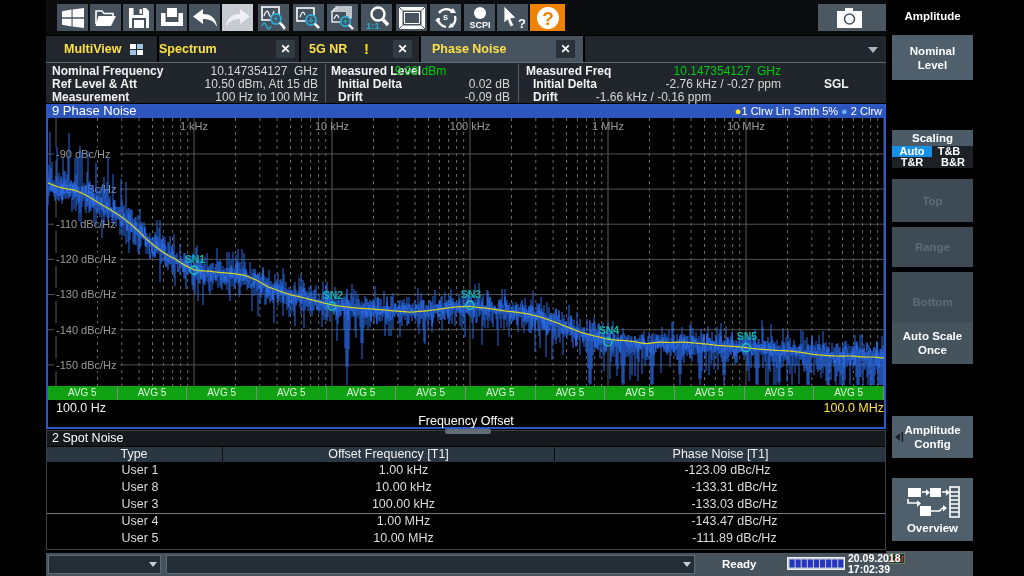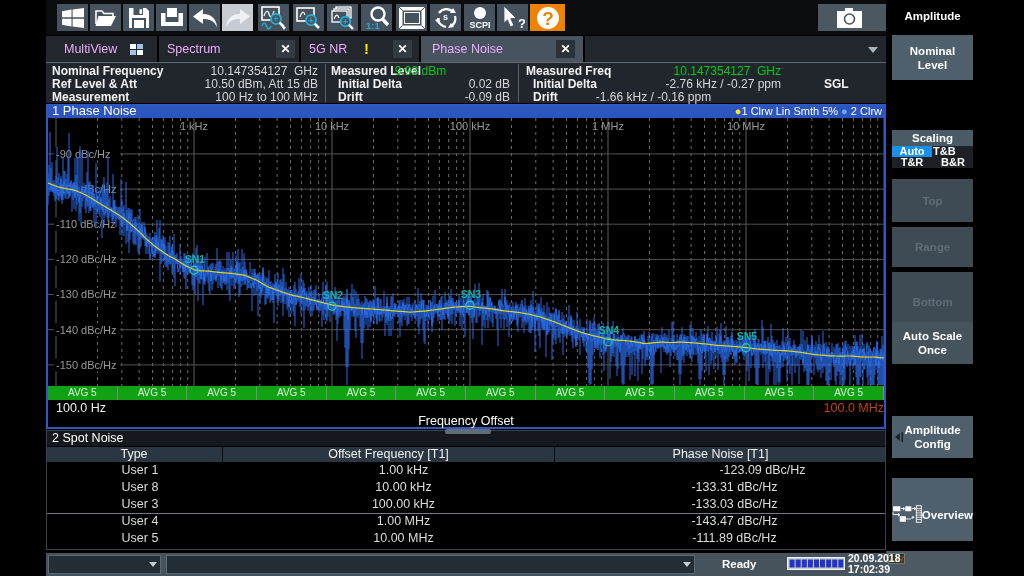--- a/index.html
+++ b/index.html
@@ -1,21 +1,21 @@
 <!DOCTYPE html>
 <html><head><meta charset="utf-8">
 <style>
 * { margin:0; padding:0; box-sizing:border-box; }
 html,body { width:1024px; height:576px; background:#000; overflow:hidden;
   font-family:"Liberation Sans",sans-serif; }
 .abs { position:absolute; }
 .tb { position:absolute; top:4px; height:27px; display:flex; align-items:center;
   justify-content:center; }
-.tab { position:absolute; top:36px; height:26px; color:#f0abfc; font-size:12.5px;
-  font-weight:normal; line-height:26px; }
+.tab { position:absolute; top:36px; height:26px; color:#fde047; font-size:12.5px;
+  font-weight:bold; line-height:26px; }
 .xbox { position:absolute; top:40px; width:19px; height:18px; background:#333b42;
   color:#fff; text-align:center; font:bold 12px/18px "Liberation Sans",sans-serif; }
 .irow { position:absolute; font-size:12px; color:#fff; white-space:nowrap; }
 .lbl { font-weight:bold; color:#f2f2f2; }
 .val { color:#d6d6d6; }
 .grn { color:#0c1; }
 .gl { font:11px "Liberation Sans",sans-serif; fill:#999; }
 .mk { font:bold 10.5px "Liberation Sans",sans-serif; fill:#16b2a8; }
 .trow { position:absolute; height:17px; font-size:12.5px; color:#dcdcdc; line-height:17px; }
 .trow div { text-align:center; }
@@ -152,21 +152,21 @@
 
 <div class="abs" style="left:46px;top:36px;width:840px;height:26px;background:#22272d"></div>
 <div class="tab" style="left:46px;width:111px;background:#22272d;padding-left:18px">MultiView</div>
 <svg class="abs" style="left:130px;top:44px" width="13" height="11" viewBox="0 0 13 11">
     <rect width="6" height="5" fill="#fff"></rect>
     <rect x="7" width="6" height="5" fill="#9fc4e8"></rect>
     <rect y="6" width="6" height="5" fill="#9fc4e8"></rect>
     <rect x="7" y="6" width="6" height="5" fill="#fff"></rect>
   </svg>
 <div class="abs" style="left:157px;top:36px;width:2px;height:26px;background:#000"></div>
-<div class="tab" style="left:159px;width:111px;background:#22272d;padding-left:8px">Spectrum</div>
+<div class="tab" style="left:159px;width:111px;background:#22272d;padding-left:0">Spectrum</div>
 <div class="xbox" style="left:276px">✕</div>
 <div class="abs" style="left:299px;top:36px;width:2px;height:26px;background:#000"></div>
 <div class="tab" style="left:301px;width:118px;background:#22272d;padding-left:8px">5G NR</div>
 <div class="abs" style="left:364px;top:38px;color:#ffdf00;font:bold 15px/22px 'Liberation Sans',sans-serif">!</div>
 <div class="xbox" style="left:393px">✕</div>
 <div class="abs" style="left:419px;top:36px;width:2px;height:26px;background:#000"></div>
 <div class="tab" style="left:421px;width:162px;background:#47545f;padding-left:11px">Phase Noise</div>
 <div class="xbox" style="left:556px;background:#2b3138">✕</div>
 <div class="abs" style="left:583px;top:36px;width:2px;height:26px;background:#000"></div>
 <div class="abs" style="left:868px;top:47px;width:0;height:0;border:5px solid transparent;border-top:6px solid #aab4bc"></div>
@@ -189,21 +189,21 @@
 <div class="irow lbl" style="left:526px;top:64px">Measured Freq</div>
 <div class="irow lbl" style="left:533px;top:77px">Initial Delta</div>
 <div class="irow lbl" style="left:533px;top:90px">Drift</div>
 <div class="irow grn" style="left:526px;top:64px;width:255px;text-align:right">10.147354127&nbsp; GHz</div>
 <div class="irow val" style="left:526px;top:77px;width:255px;text-align:right">-2.76 kHz / -0.27 ppm</div>
 <div class="irow val" style="left:526px;top:90px;width:255px;text-align:center">-1.66 kHz / -0.16 ppm</div>
 <div class="irow lbl" style="left:824px;top:77px">SGL</div>
 
 <div class="abs" style="left:46px;top:104px;width:840px;height:325px;border:2px solid #2e59c4;background:#000"></div>
 <div class="abs" style="left:48px;top:106px;width:836px;height:12px;background:#2c55bd"></div>
-<div class="abs" style="left:52px;top:103px;color:#fff;font:13px/16px 'Liberation Sans',sans-serif">1 Phase Noise</div>
+<div class="abs" style="left:52px;top:103px;color:#fff;font:13px/16px 'Liberation Sans',sans-serif">9 Phase Noise</div>
 <div class="abs" style="left:700px;top:104px;width:182px;color:#fff;font:11px/15px 'Liberation Sans',sans-serif;text-align:right">
 <span style="color:#ffe81f">●</span>1 Clrw Lin Smth 5% <span style="color:#6fa8ff">●</span> 2 Clrw</div>
 <svg style="position:absolute;left:48px;top:118px" width="836" height="268" viewBox="48 118 836 268">
 <path d="M97.5 118.0V386.0M121.8 118.0V386.0M139.1 118.0V386.0M152.5 118.0V386.0M163.4 118.0V386.0M172.6 118.0V386.0M180.6 118.0V386.0M187.7 118.0V386.0M235.5 118.0V386.0M259.8 118.0V386.0M277.1 118.0V386.0M290.5 118.0V386.0M301.4 118.0V386.0M310.6 118.0V386.0M318.6 118.0V386.0M325.7 118.0V386.0M373.5 118.0V386.0M397.8 118.0V386.0M415.1 118.0V386.0M428.5 118.0V386.0M439.4 118.0V386.0M448.6 118.0V386.0M456.6 118.0V386.0M463.7 118.0V386.0M511.5 118.0V386.0M535.8 118.0V386.0M553.1 118.0V386.0M566.5 118.0V386.0M577.4 118.0V386.0M586.6 118.0V386.0M594.6 118.0V386.0M601.7 118.0V386.0M649.5 118.0V386.0M673.8 118.0V386.0M691.1 118.0V386.0M704.5 118.0V386.0M715.4 118.0V386.0M724.6 118.0V386.0M732.6 118.0V386.0M739.7 118.0V386.0M787.5 118.0V386.0M811.8 118.0V386.0M829.1 118.0V386.0M842.5 118.0V386.0M853.4 118.0V386.0M862.6 118.0V386.0M870.6 118.0V386.0M877.7 118.0V386.0" stroke="#8f8f8f" stroke-width="1" stroke-dasharray="3 4" fill="none" opacity="0.75"></path>
 <path d="M56 118.0V386.0M194 118.0V386.0M332 118.0V386.0M470 118.0V386.0M608 118.0V386.0M746 118.0V386.0M884 118.0V386.0" stroke="#5c5c5c" stroke-width="1" fill="none"></path>
 <path d="M48.0 153.9H884.0M48.0 189.1H884.0M48.0 224.2H884.0M48.0 259.4H884.0M48.0 294.5H884.0M48.0 329.7H884.0M48.0 364.9H884.0" stroke="#525252" stroke-width="1" fill="none"></path>
 <rect x="54" y="147.4" width="66" height="13" fill="#000"></rect>
     <text x="56" y="157.7" class="gl">-90 dBc/Hz</text>
     <rect x="54" y="182.6" width="66" height="13" fill="#000"></rect>
     <text x="56" y="192.9" class="gl">-100 dBc/Hz</text>
@@ -242,37 +242,37 @@
 <div style="position:absolute;left:257.00px;top:386px;width:69.67px;height:14px;background:#10a212;border-right:1px solid #7d8a7d;box-sizing:border-box;font:10px/14px 'Liberation Sans',sans-serif;color:#dff5df;text-align:center">AVG 5</div>
 <div style="position:absolute;left:326.67px;top:386px;width:69.67px;height:14px;background:#10a212;border-right:1px solid #7d8a7d;box-sizing:border-box;font:10px/14px 'Liberation Sans',sans-serif;color:#dff5df;text-align:center">AVG 5</div>
 <div style="position:absolute;left:396.33px;top:386px;width:69.67px;height:14px;background:#10a212;border-right:1px solid #7d8a7d;box-sizing:border-box;font:10px/14px 'Liberation Sans',sans-serif;color:#dff5df;text-align:center">AVG 5</div>
 <div style="position:absolute;left:466.00px;top:386px;width:69.67px;height:14px;background:#10a212;border-right:1px solid #7d8a7d;box-sizing:border-box;font:10px/14px 'Liberation Sans',sans-serif;color:#dff5df;text-align:center">AVG 5</div>
 <div style="position:absolute;left:535.67px;top:386px;width:69.67px;height:14px;background:#10a212;border-right:1px solid #7d8a7d;box-sizing:border-box;font:10px/14px 'Liberation Sans',sans-serif;color:#dff5df;text-align:center">AVG 5</div>
 <div style="position:absolute;left:605.33px;top:386px;width:69.67px;height:14px;background:#10a212;border-right:1px solid #7d8a7d;box-sizing:border-box;font:10px/14px 'Liberation Sans',sans-serif;color:#dff5df;text-align:center">AVG 5</div>
 <div style="position:absolute;left:675.00px;top:386px;width:69.67px;height:14px;background:#10a212;border-right:1px solid #7d8a7d;box-sizing:border-box;font:10px/14px 'Liberation Sans',sans-serif;color:#dff5df;text-align:center">AVG 5</div>
 <div style="position:absolute;left:744.67px;top:386px;width:69.67px;height:14px;background:#10a212;border-right:1px solid #7d8a7d;box-sizing:border-box;font:10px/14px 'Liberation Sans',sans-serif;color:#dff5df;text-align:center">AVG 5</div>
 <div style="position:absolute;left:814.33px;top:386px;width:69.67px;height:14px;background:#10a212;border-right:1px solid #7d8a7d;box-sizing:border-box;font:10px/14px 'Liberation Sans',sans-serif;color:#dff5df;text-align:center">AVG 5</div>
 <div class="abs" style="left:56px;top:401px;color:#f0f0f0;font-size:12.5px">100.0 Hz</div>
-<div class="abs" style="left:684px;top:401px;width:200px;color:#c2410c;font-size:12.5px;text-align:right">100.0 MHz</div>
+<div class="abs" style="left:684px;top:401px;width:200px;color:#fde047;font-size:12.5px;text-align:right">100.0 MHz</div>
 <div class="abs" style="left:46px;top:414px;width:840px;color:#fff;font-size:12.5px;text-align:center">Frequency Offset</div>
 
 <div class="abs" style="left:46px;top:430px;width:840px;height:120px;background:#000;border:1px solid #3a4248"></div>
 <div class="abs" style="left:47px;top:431px;width:838px;height:15px;background:#15191d"></div>
 <div class="abs" style="left:52px;top:430px;color:#fff;font:12.5px/16px 'Liberation Sans',sans-serif">2 Spot Noise</div>
 <div class="abs" style="left:445px;top:429px;width:46px;height:5px;background:#626c76;border-radius:2px"></div>
 <div class="abs" style="left:47px;top:447px;width:838px;height:15px;background:#2a3641"></div>
 <div class="abs" style="left:222px;top:447px;width:1px;height:15px;background:#0a0d10"></div>
 <div class="abs" style="left:554px;top:447px;width:1px;height:15px;background:#0a0d10"></div>
 <div class="abs" style="left:46px;top:447px;width:176px;color:#f2f2f2;font-size:12.5px;text-align:center;line-height:15px">Type</div>
 <div class="abs" style="left:223px;top:447px;width:331px;color:#f2f2f2;font-size:12.5px;text-align:center;line-height:15px">Offset Frequency [T1]</div>
 <div class="abs" style="left:555px;top:447px;width:331px;color:#f2f2f2;font-size:12.5px;text-align:center;line-height:15px">Phase Noise [T1]</div>
 <div class="trow" style="top:462px">
     <div style="position:absolute;left:46px;width:176px;text-indent:12px">User 1</div>
     <div style="position:absolute;left:223px;width:331px;text-indent:30px">1.00 kHz</div>
-    <div style="position:absolute;left:583px;width:331px;text-indent:28px">-123.09 dBc/Hz</div>
+    <div style="position:absolute;left:548px;width:331px;text-indent:28px">-123.09 dBc/Hz</div>
   </div>
 <div class="trow" style="top:479px">
     <div style="position:absolute;left:46px;width:176px;text-indent:12px">User 8</div>
     <div style="position:absolute;left:223px;width:331px;text-indent:30px">10.00 kHz</div>
     <div style="position:absolute;left:555px;width:331px;text-indent:28px">-133.31 dBc/Hz</div>
   </div>
 <div class="trow" style="top:496px">
     <div style="position:absolute;left:46px;width:176px;text-indent:12px">User 3</div>
     <div style="position:absolute;left:223px;width:331px;text-indent:30px">100.00 kHz</div>
     <div style="position:absolute;left:555px;width:331px;text-indent:28px">-133.03 dBc/Hz</div>
@@ -306,33 +306,33 @@
     <rect x="39.1" y="2.5" width="5.1" height="8" fill="#2435c4"></rect>
     <rect x="45.2" y="2.5" width="5.1" height="8" fill="#2435c4"></rect>
     <rect x="51.3" y="2.5" width="5.1" height="8" fill="#2435c4"></rect>
   </svg>
 
 <div class="abs" style="left:892px;top:10px;width:81px;color:#fff;font:bold 11.5px 'Liberation Sans',sans-serif;text-align:center">Amplitude</div>
 <div class="sbtn" style="top:35px;height:45px">Nominal<br>Level</div>
 <div class="sbtn" style="top:130px;height:16px;background:#4a5a66">Scaling</div>
 <div class="abs" style="left:892px;top:146px;width:81px;height:22px;background:#1d2125"></div>
 <div class="abs" style="left:892px;top:146px;width:40px;height:11px;background:#1791e8;color:#fff;font:bold 11px/11px 'Liberation Sans',sans-serif;text-align:center">Auto</div>
-<div class="abs" style="left:933px;top:146px;width:32px;height:11px;color:#fff;font:bold 11px/11px 'Liberation Sans',sans-serif;">T&amp;B</div>
+<div class="abs" style="left:933px;top:146px;width:32px;height:11px;color:#fff;font:bold 11px/11px 'Liberation Sans',sans-serif;text-align:center">T&amp;B</div>
 <div class="abs" style="left:892px;top:157px;width:40px;height:11px;color:#fff;font:bold 11px/11px 'Liberation Sans',sans-serif;text-align:center">T&amp;R</div>
 <div class="abs" style="left:933px;top:157px;width:40px;height:11px;color:#fff;font:bold 11px/11px 'Liberation Sans',sans-serif;text-align:center">B&amp;R</div>
 <div class="sbtn sdis" style="top:179px;height:43px">Top</div>
 <div class="sbtn sdis" style="top:227px;height:40px">Range</div>
 <div class="sbtn sdis" style="top:272px;height:59px">Bottom</div>
 <div class="sbtn" style="top:322px;height:42px;background:#45535d">Auto Scale<br>Once</div>
 <div class="sbtn" style="top:416px;height:42px">Amplitude<br>Config</div>
 <svg class="abs" style="left:895px;top:431px" width="9" height="12" viewBox="0 0 9 12">
     <path d="M0 6 5 2v8z" fill="#1c2227"></path>
     <rect x="6.5" y="1" width="1.6" height="10" fill="#1c2227"></rect>
   </svg>
-<div class="sbtn" style="top:478px;height:63px;flex-direction:row;justify-content:flex-start;padding-top:8px">
+<div class="sbtn" style="top:478px;height:63px;flex-direction:column;justify-content:flex-start;padding-top:8px">
     <svg width="54" height="32" viewBox="0 0 54 32">
       <g fill="#fff">
         <rect x="2" y="2" width="13" height="9"></rect>
         <rect x="24" y="2" width="11" height="9"></rect>
         <rect x="14" y="20" width="11" height="10"></rect>
         <rect x="44" y="1" width="9" height="30" fill="none" stroke="#fff" stroke-width="1.6"></rect>
         <path d="M44 6h9M44 10h9M44 14h9M44 18h9M44 22h9M44 26h9" stroke="#fff" stroke-width="1.4"></path>
       </g>
       <g stroke="#fff" stroke-width="1.6" fill="none">
         <path d="M16 6h4M36 6h4M2 13v4h9M25 25h8c2 0 2-3 4-3h3"></path>

